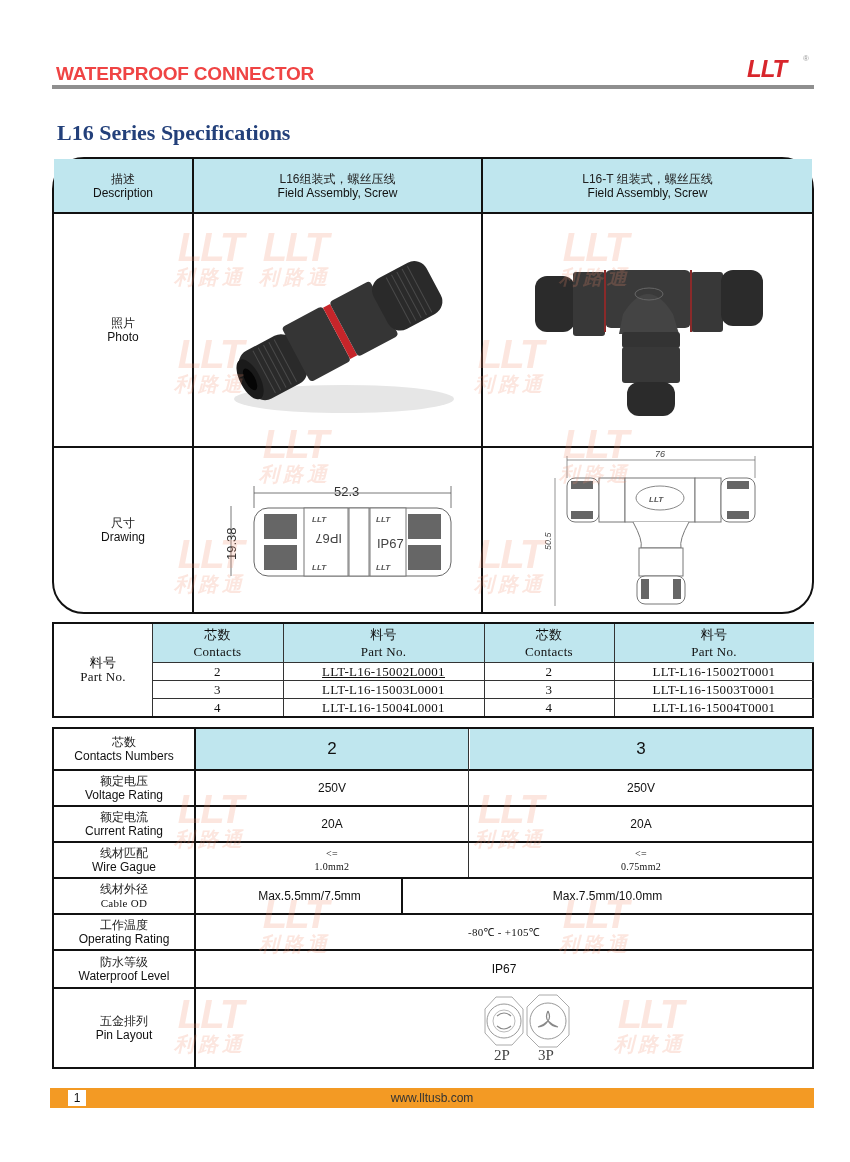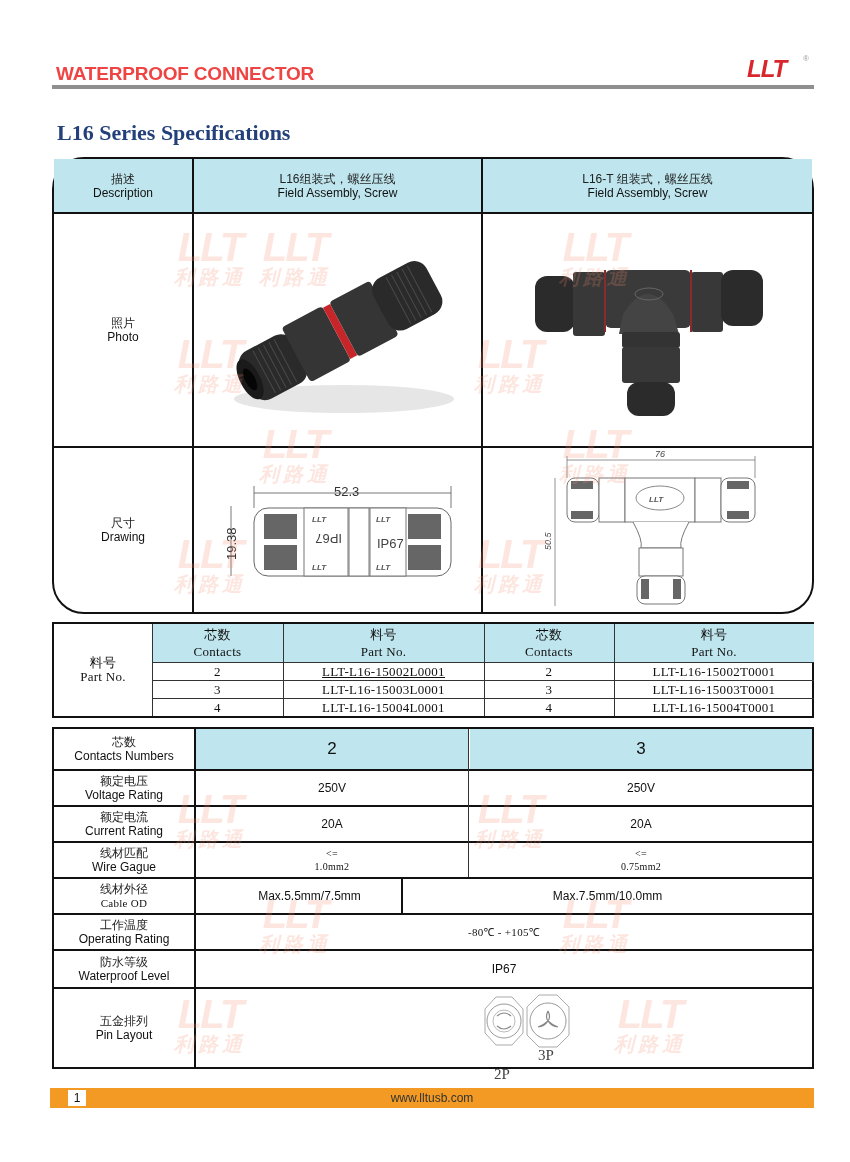--- a/index.html
+++ b/index.html
@@ -277,21 +277,21 @@
         <circle cx="308" cy="32" r="17" fill="none" stroke="#999"></circle>
         <circle cx="308" cy="32" r="11" fill="none" stroke="#bbb"></circle>
         <path d="M301 27 q7 -6 14 0 M301 37 q7 6 14 0" fill="none" stroke="#888" stroke-width="1.2"></path>
       </g>
       <g>
         <polygon points="343,6 361,6 373,18 373,46 361,58 343,58 331,46 331,18" fill="none" stroke="#aaa"></polygon>
         <circle cx="352" cy="32" r="18" fill="none" stroke="#999"></circle>
         <path d="M352 22 q3 6 0 10 q-3 -4 0 -10 M342 38 q6 -2 10 -6 q-4 6 -10 6 M362 38 q-6 -2 -10 -6 q4 6 10 6" fill="none" stroke="#888" stroke-width="1.2"></path>
       </g>
     </svg>
-    <span style="position:absolute; left:298px; top:58px; font-family:'Liberation Serif', serif; font-size:15px; color:#444;margin-top:19px;">2P</span>
+    <span style="position:absolute; left:298px; top:58px; font-family:'Liberation Serif', serif; font-size:15px; color:#444;">2P</span>
     <span style="position:absolute; left:342px; top:58px; font-family:'Liberation Serif', serif; font-size:15px; color:#444;">3P</span>
   </div>
 
   <div class="hl" style="left:0; top:40px; width:758px;"></div>
   <div class="hl" style="left:0; top:76px; width:758px;"></div>
   <div class="hl" style="left:0; top:112px; width:758px;"></div>
   <div class="hl" style="left:0; top:148px; width:758px;"></div>
   <div class="hl" style="left:0; top:184px; width:758px;"></div>
   <div class="hl" style="left:0; top:220px; width:758px;"></div>
   <div class="hl" style="left:0; top:258px; width:758px;"></div>

